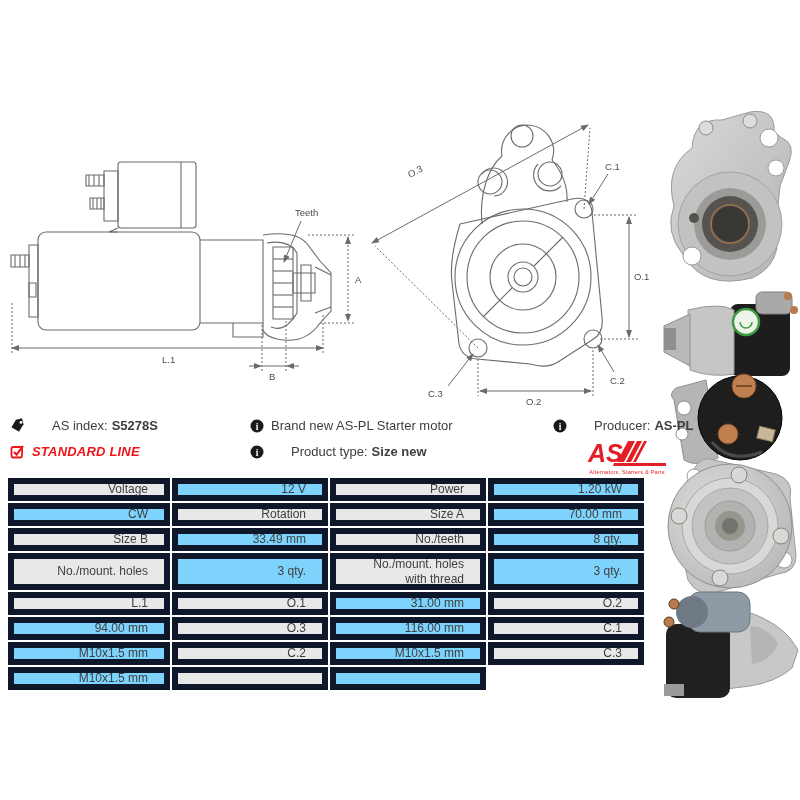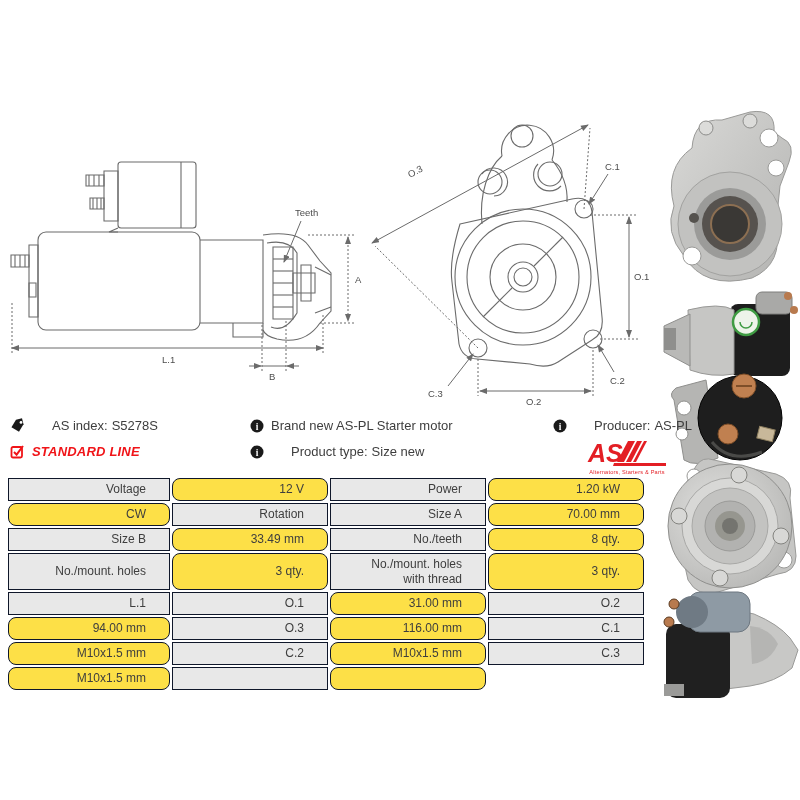--- a/index.html
+++ b/index.html
@@ -3,31 +3,31 @@
 <meta charset="utf-8">
 <style>
   html,body{margin:0;padding:0;background:#fff;}
   #page{position:relative;width:800px;height:800px;background:#fff;overflow:hidden;
         font-family:"Liberation Sans",sans-serif;color:#3e3e3e;}
   .abs{position:absolute;}
   
   .info-item{position:absolute;display:flex;align-items:center;font-size:13px;color:#3e3e3e;white-space:nowrap;}
   .info-item svg{margin-right:7px;flex:0 0 auto;}
   .info-item .lbl{margin-right:4px;margin-left:20px;}
-  .info-item b{font-weight:normal;text-align:center;}
+  .info-item b{font-weight:bold;text-align:center;}
   .std-line{color:#f01418;font-weight:bold;letter-spacing:.2px;font-style:italic;}
   
   .spec-table{position:absolute;left:8px;top:478px;display:grid;
     grid-template-columns:162px 156px 156px 156px;
     grid-template-rows:23px 23px 23px 37px 23px 23px 23px 23px;
     gap:2px;font-size:12px;}
-  .cell{border:1px solid #0f172a;display:flex;align-items:center;justify-content:flex-end;
-        padding:0 23px;text-align:right;line-height:1.25;}
+  .cell{border:6px solid #0f172a;display:flex;align-items:center;justify-content:flex-end;
+        padding:0 16px;text-align:right;line-height:1.25;}
   .cell.l{background:#e8e8e8;}
-  .cell.v{background:#fde047;border-radius:8px;}
+  .cell.v{background:#7dd3fc;}
   
   .draw text{font-family:"Liberation Sans",sans-serif;fill:#4d4d4d;}
   .draw path,.draw line,.draw rect,.draw circle,.draw polyline{vector-effect:non-scaling-stroke;}
   figure{margin:0;}
 </style>
 </head>
 <body>
 
 <div id="page">
 

